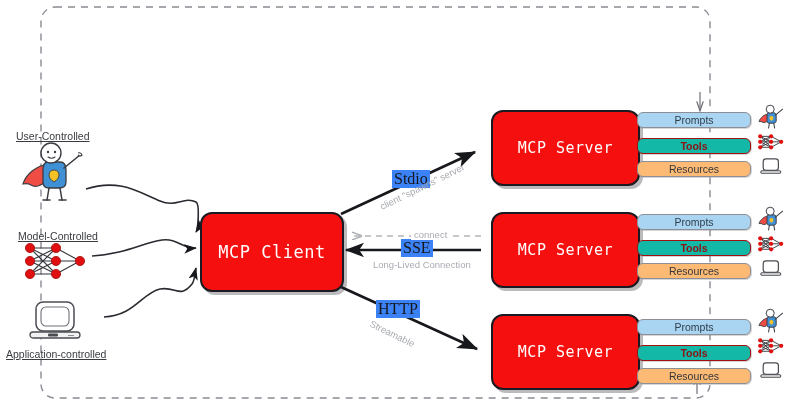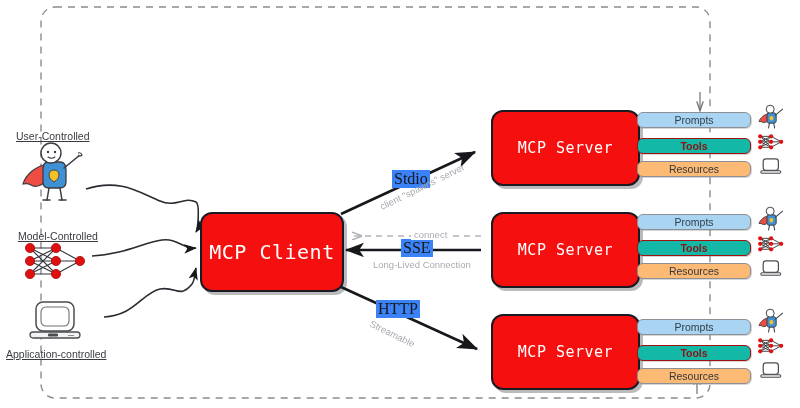--- a/index.html
+++ b/index.html
@@ -36,21 +36,21 @@
     align-items: center;
     justify-content: center;
     color: #ffffff;
     font-family: "DejaVu Sans Mono", "Liberation Mono", monospace;
     letter-spacing: 0.5px;
     white-space: nowrap;
   }
   .client-box {
     left: 200px; top: 212px;
     width: 140px; height: 76px;
-    font-size: 20px;
+    font-size: 17px;
   }
   .server-box {
     left: 483px;
     width: 145px; height: 72px;
     font-size: 15px;
     margin-left: 8px;
   }
   .server-1 { top: 110px; }
   .server-2 { top: 212px; }
   .server-3 { top: 314px; }

